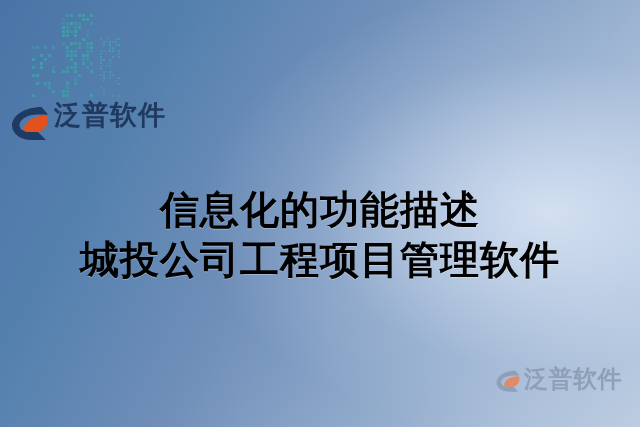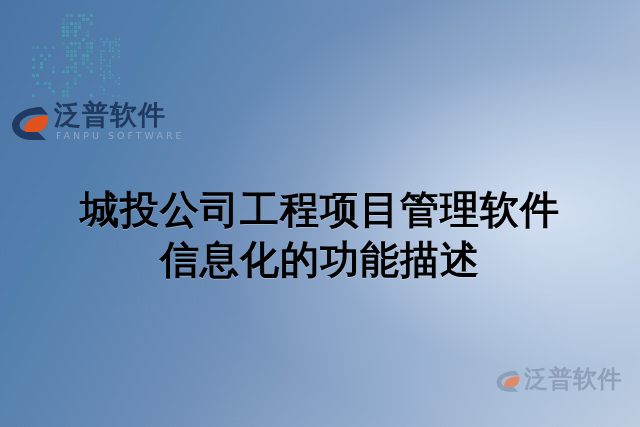--- a/index.html
+++ b/index.html
@@ -288,26 +288,25 @@
     </div>
 
   <div id="brand-logo">
     <span class="mark">
       <svg viewBox="0 0 44 44" width="44" height="44" xmlns="http://www.w3.org/2000/svg">
         <path d="M33.5 6 C16 6 4 15 4 24.5 C4 33 13 39 24 39 L38 39 L30 31 L22 31 C15 31 11.5 28 11.5 24 C11.5 18.5 19 13.5 30 13.5 L40 13.5 Z" fill="#1f3a63"></path>
         <path d="M38 14.5 C27.5 14.5 19.5 18.5 16.5 25.5 C15 29 16.5 31 20.5 31 L28 31 C35 31 39.5 26 40 18 C40.2 15.8 39.5 14.5 38 14.5 Z" fill="#e2521d"></path>
       </svg>
     </span>
     <span class="cn">泛普软件</span>
-    <span class="en">FANPU SOFTWARE</span>
   </div>
 
   <div id="title-block">
+    <div class="tline">信息化的功能描述</div>
     <div class="tline">城投公司工程项目管理软件</div>
-    <div class="tline">信息化的功能描述</div>
   </div>
 
   <div id="watermark">
     <span class="wm-mark">
       <svg viewBox="0 0 44 44" width="28" height="28" xmlns="http://www.w3.org/2000/svg">
         <path d="M33.5 6 C16 6 4 15 4 24.5 C4 33 13 39 24 39 L38 39 L30 31 L22 31 C15 31 11.5 28 11.5 24 C11.5 18.5 19 13.5 30 13.5 L40 13.5 Z" fill="#8e9fb8"></path>
         <path d="M38 14.5 C27.5 14.5 19.5 18.5 16.5 25.5 C15 29 16.5 31 20.5 31 L28 31 C35 31 39.5 26 40 18 C40.2 15.8 39.5 14.5 38 14.5 Z" fill="#e08a67"></path>
       </svg>
     </span>
     <span class="wm-cn">泛普软件</span>

